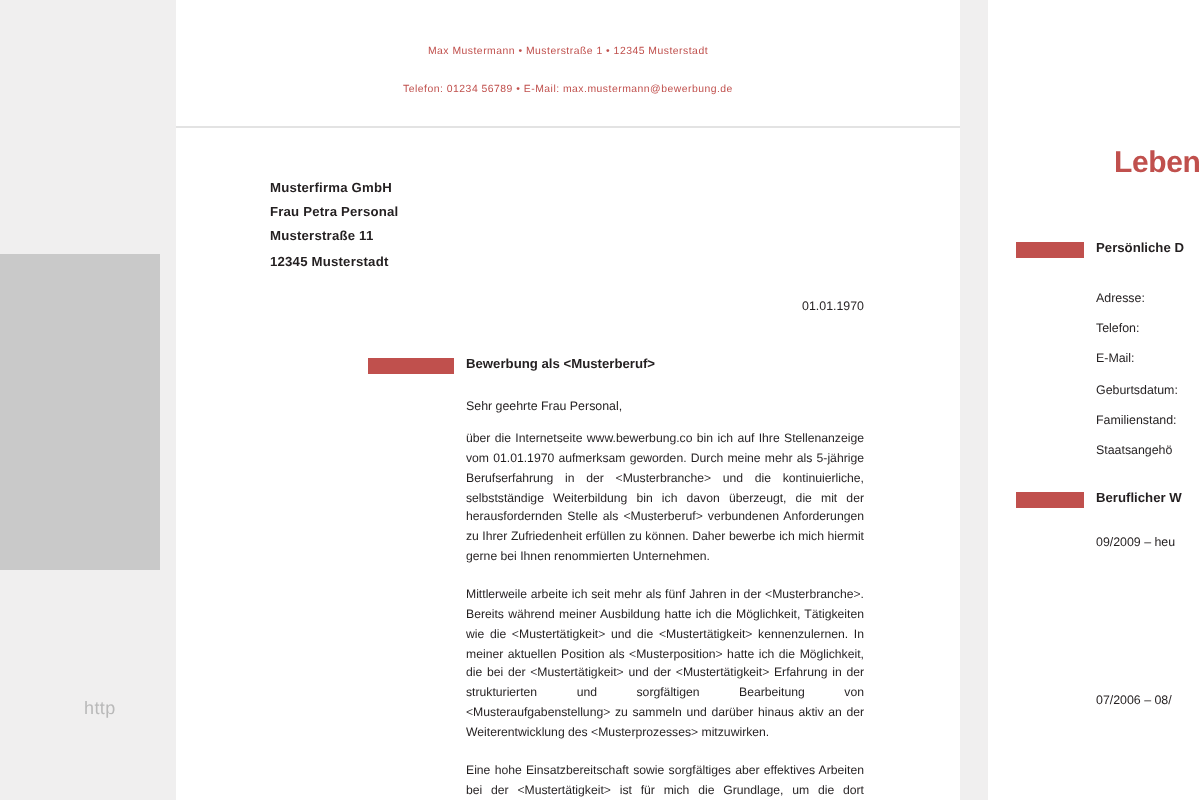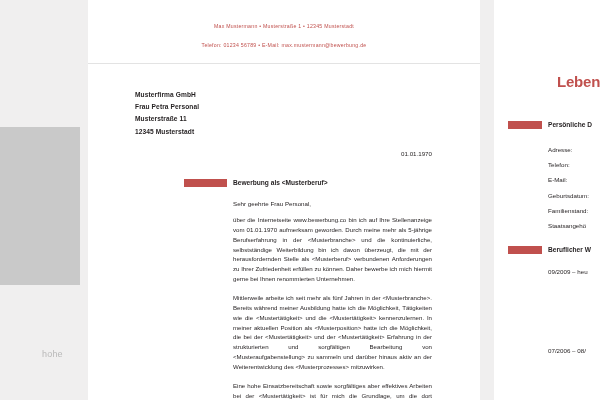--- a/index.html
+++ b/index.html
@@ -195,21 +195,21 @@
     top: 347px;
     font-size: 6.2px;
     color: #231f20;
     white-space: nowrap;
   }
 </style>
 </head>
 <body>
 
 <div class="left-block"></div>
-<div class="http-label">hohe</div>
+<div class="http-label">http</div>
 
 <div class="letter-page">
   <div class="letter-header">
     <div>Max Mustermann • Musterstraße 1 • 12345 Musterstadt</div>
     <div class="line2">Telefon: 01234 56789 • E-Mail: max.mustermann@bewerbung.de</div>
   </div>
   <div class="hr-top"></div>
 
   <div class="addr-block">
     <div>Musterfirma GmbH</div>

